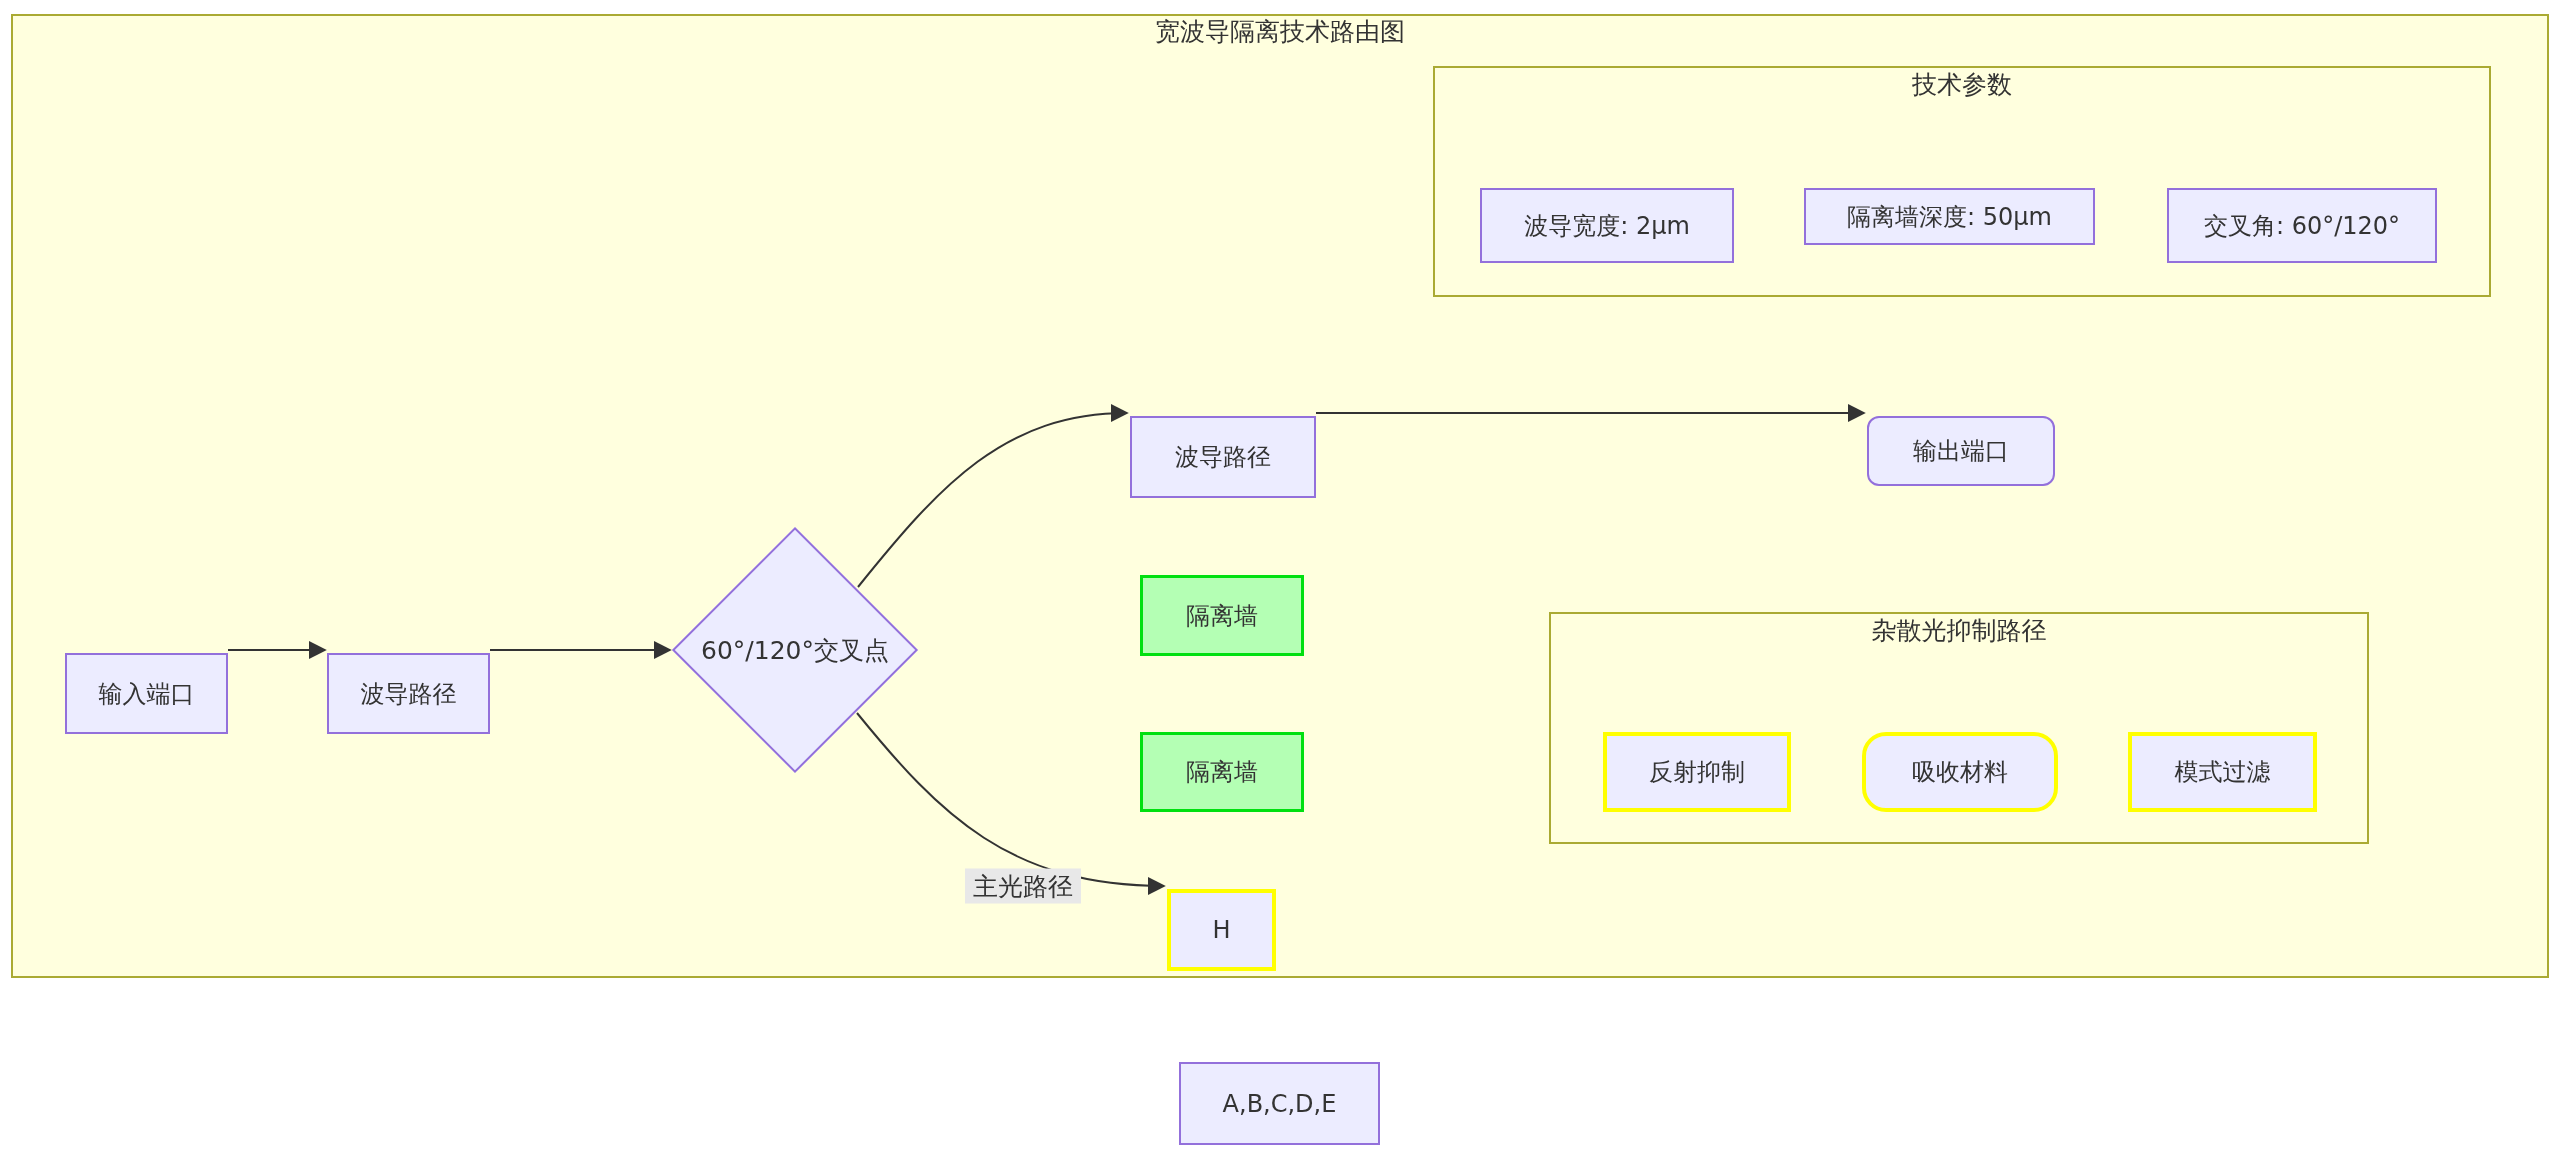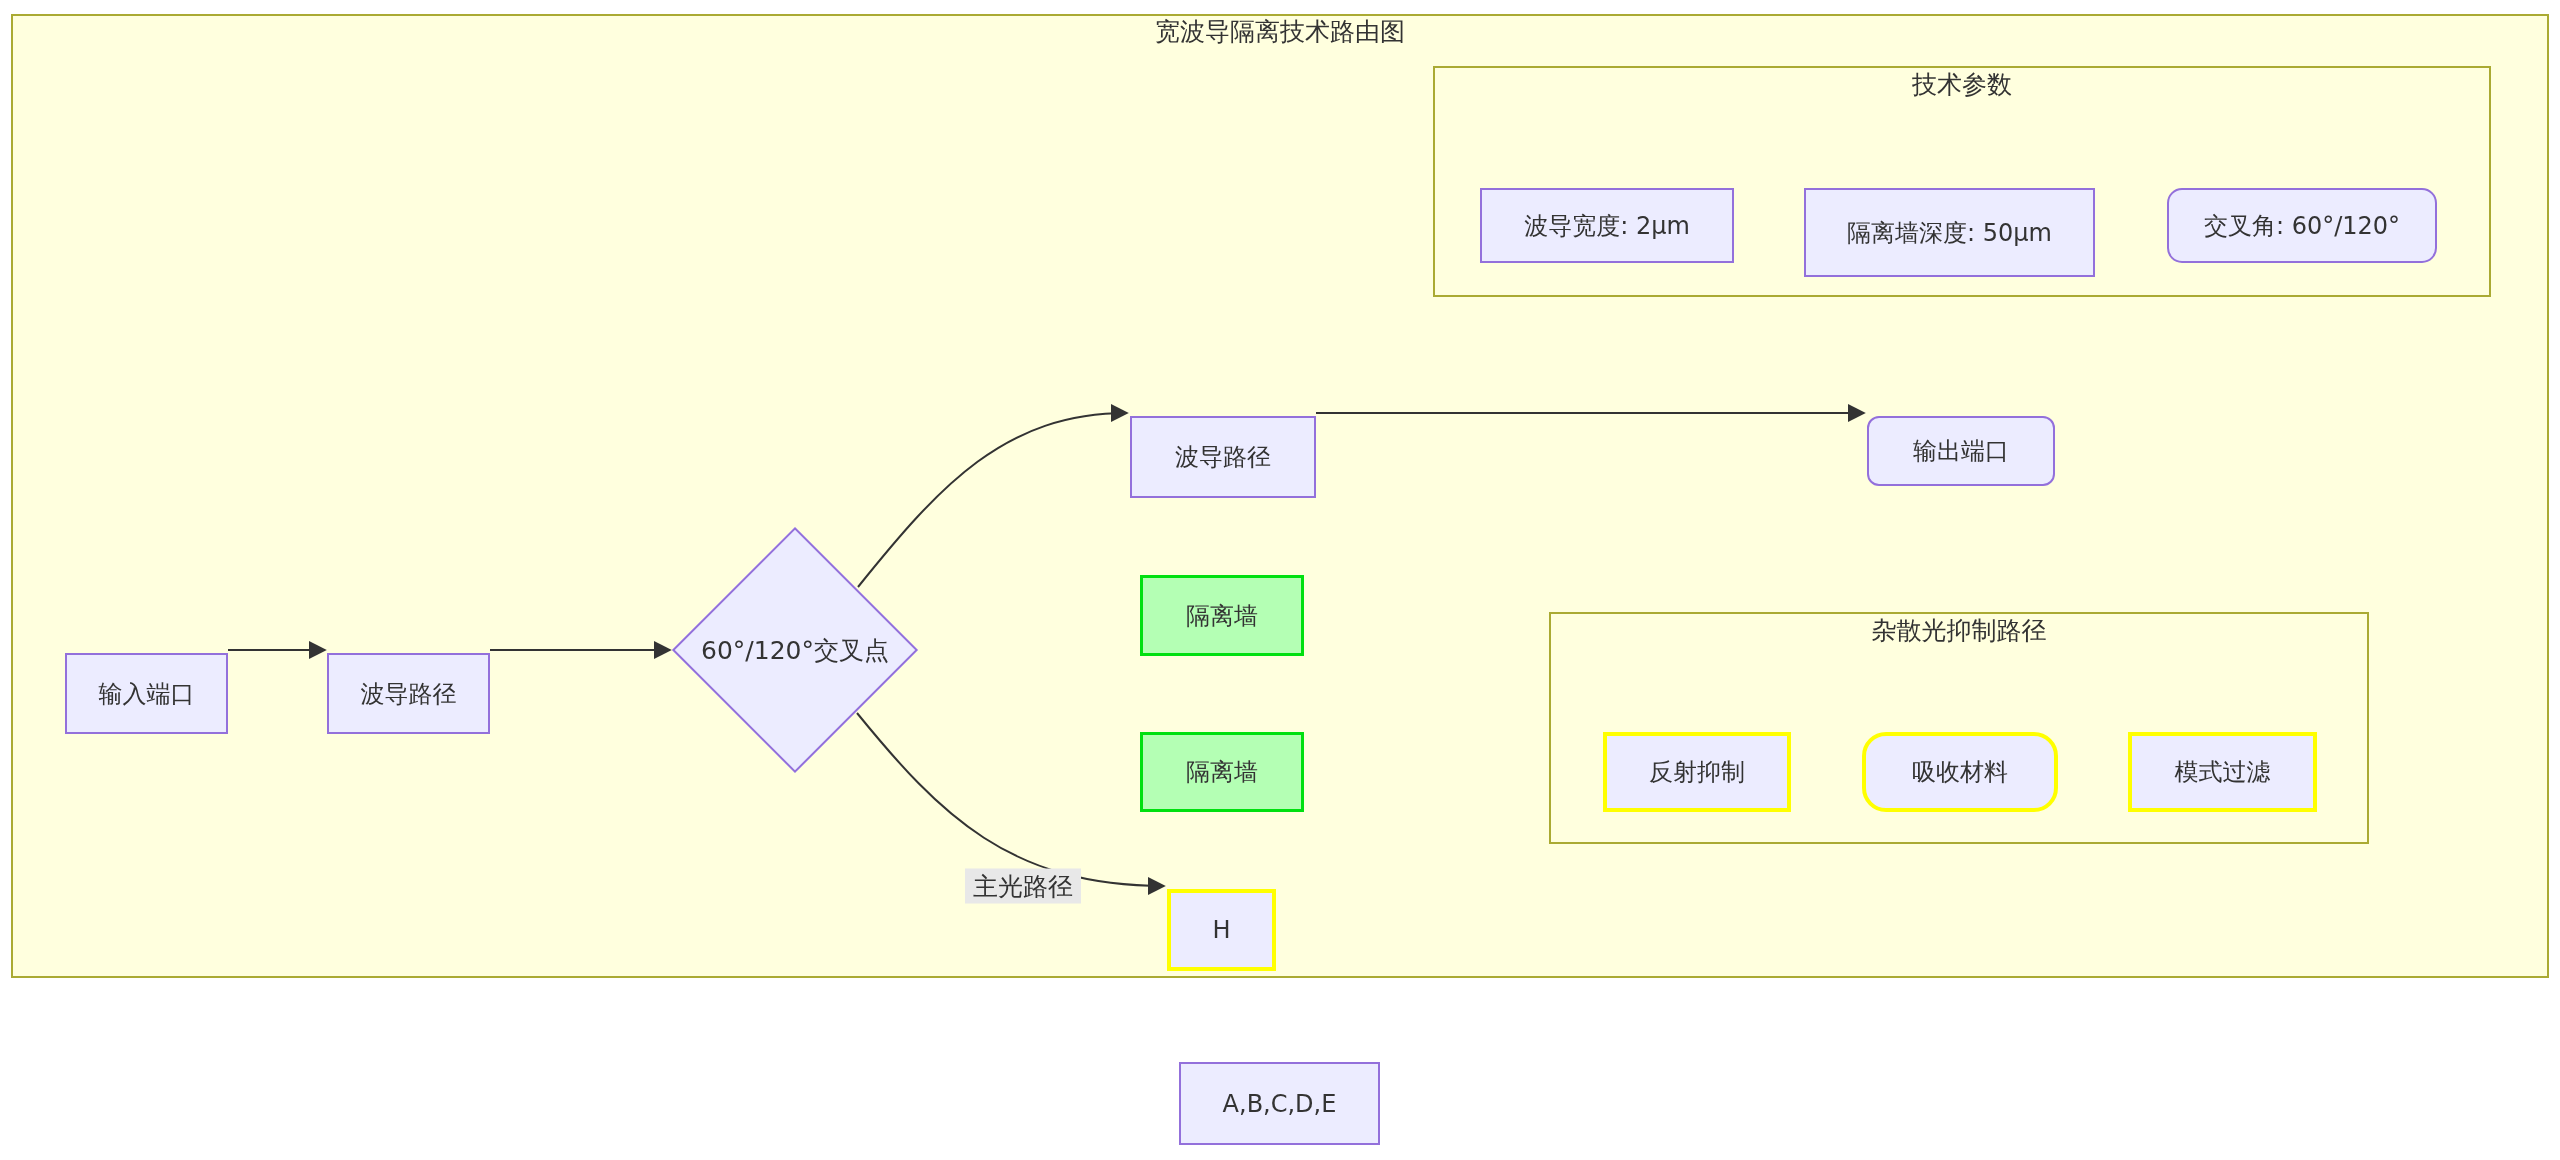--- a/index.html
+++ b/index.html
@@ -83,22 +83,22 @@
 <body>
 
 <div id="stage">
 
   <div class="cluster" style="left:11px;top:14px;width:2538px;height:964px;"></div>
   <div class="cluster-title" style="left:11px;top:18px;width:2538px;">宽波导隔离技术路由图</div>
 
   <div class="cluster" style="left:1433px;top:66px;width:1058px;height:231px;"></div>
   <div class="cluster-title" style="left:1433px;top:71px;width:1058px;">技术参数</div>
   <div class="node" style="left:1480px;top:144px;width:254px;height:75px;">波导宽度: 2μm</div>
-  <div class="node" style="left:1804px;top:144px;width:291px;height:89px;text-align:right;">隔离墙深度: 50μm</div>
-  <div class="node" style="left:2167px;top:144px;width:270px;height:75px;border-radius:15px;">交叉角: 60°/120°</div>
+  <div class="node" style="left:1804px;top:144px;width:291px;height:57px;text-align:right;">隔离墙深度: 50μm</div>
+  <div class="node" style="left:2167px;top:144px;width:270px;height:75px;">交叉角: 60°/120°</div>
 
   <div class="cluster" style="left:1549px;top:612px;width:820px;height:232px;"></div>
   <div class="cluster-title" style="left:1549px;top:617px;width:820px;">杂散光抑制路径</div>
   <div class="node highlight" style="left:1603px;top:688px;width:188px;height:80px;">反射抑制</div>
   <div class="node highlight" style="left:1862px;top:688px;width:196px;height:80px;border-radius:24px;">吸收材料</div>
   <div class="node highlight" style="left:2128px;top:688px;width:189px;height:80px;">模式过滤</div>
 
   <svg id="edges" xmlns="http://www.w3.org/2000/svg">
     <defs>
       <marker id="arrow" viewBox="0 0 10 10" refX="9" refY="5" markerWidth="9" markerHeight="9" orient="auto-start-reverse">

